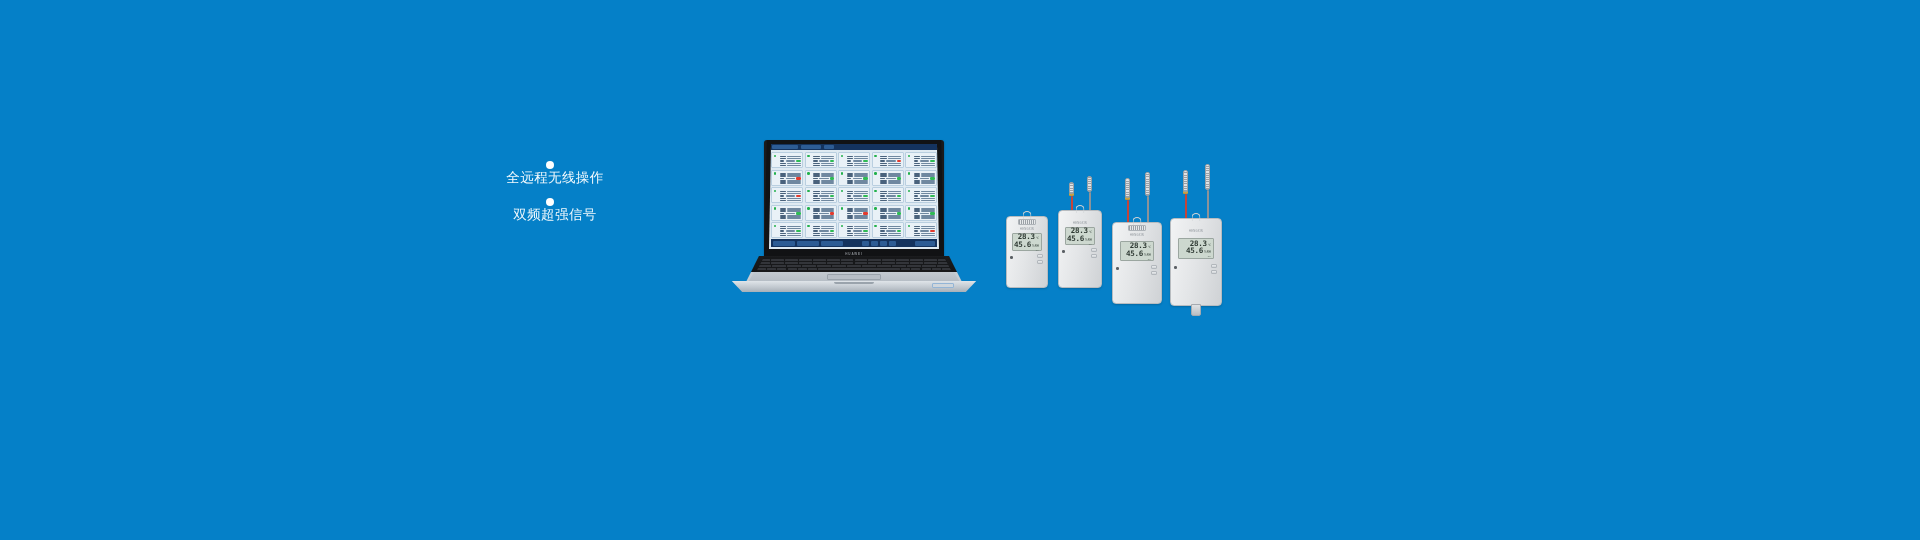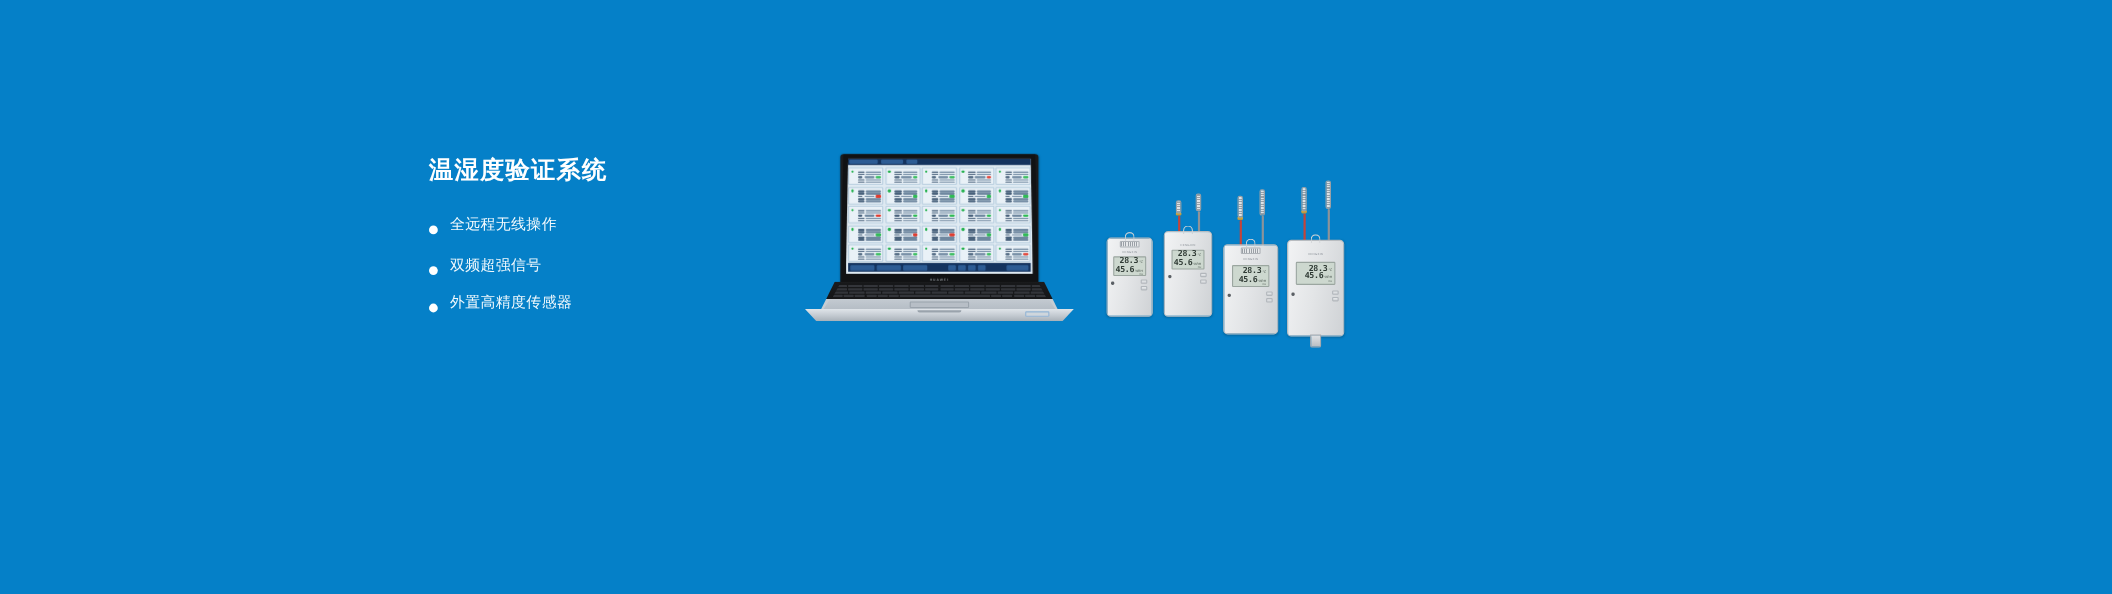--- a/index.html
+++ b/index.html
@@ -15,21 +15,21 @@
   .copy { position:absolute; left:390px; top:142px; width:330px; }
   .copy-title {
     font-size:22px; font-weight:bold; color:#ffffff;
     letter-spacing:1.2px; line-height:1.2;
   }
   .copy-sub {
     margin-top:17px; font-size:13.5px; color:#eaf4fb;
     letter-spacing:.4px; font-weight:normal;
   }
   .bullets { margin-top:19px; }
-  .bullet { display:flex; align-items:flex-end; height:26px; margin-bottom:0px; }
+  .bullet { display:flex; align-items:center; height:26px; margin-bottom:0px;flex-direction:column; }
   .bullet + .bullet { margin-top:0px; }
   .bullet-dot {
     width:8px; height:8px; border-radius:50%; background:#ffffff;
     margin-right:11px; flex:none;
   }
   .bullet-label { font-size:13.5px; color:#f2f9fd; letter-spacing:.4px; }
   .bullets .bullet { margin-bottom:0; }
   .bullets .bullet:nth-child(1){ margin-top:0; }
   .bullets .bullet:nth-child(2){ margin-top:11px; }
   .bullets .bullet:nth-child(3){ margin-top:0; }
@@ -229,34 +229,29 @@
     position:absolute; width:5.4px; height:3px; border-radius:1px;
     background:linear-gradient(180deg,#d9b24a,#b8923a);
   }
 </style>
 </head>
 <body>
 
 <div class="stage">
 
   <div class="copy">
-    <div class="copy-title">温湿度验证系统</div>
 
     <div class="bullets">
       <div class="bullet" style="margin-bottom:8px;">
         <span class="bullet-dot"></span>
         <span class="bullet-label">全远程无线操作</span>
       </div>
       <div class="bullet" style="margin-bottom:8px;">
         <span class="bullet-dot"></span>
         <span class="bullet-label">双频超强信号</span>
-      </div>
-      <div class="bullet">
-        <span class="bullet-dot"></span>
-        <span class="bullet-label">外置高精度传感器</span>
       </div>
     </div>
   </div>
 
   <div class="laptop">
 
     <div class="lid">
       <div class="lid-inner">
 
         <div class="screen">

